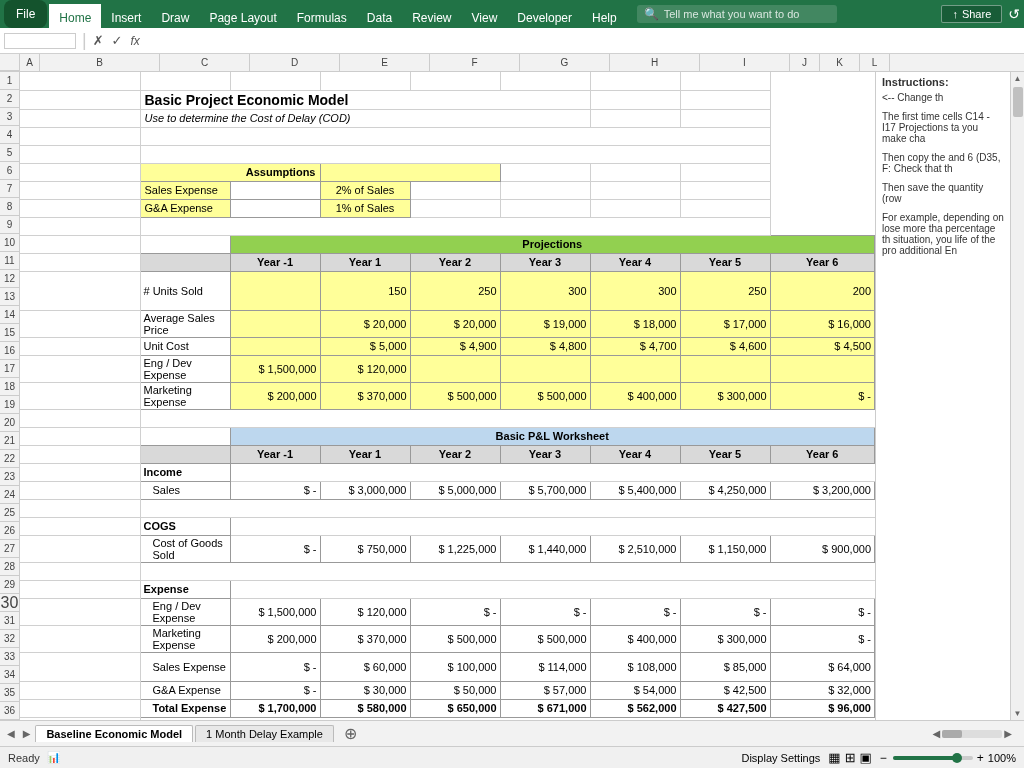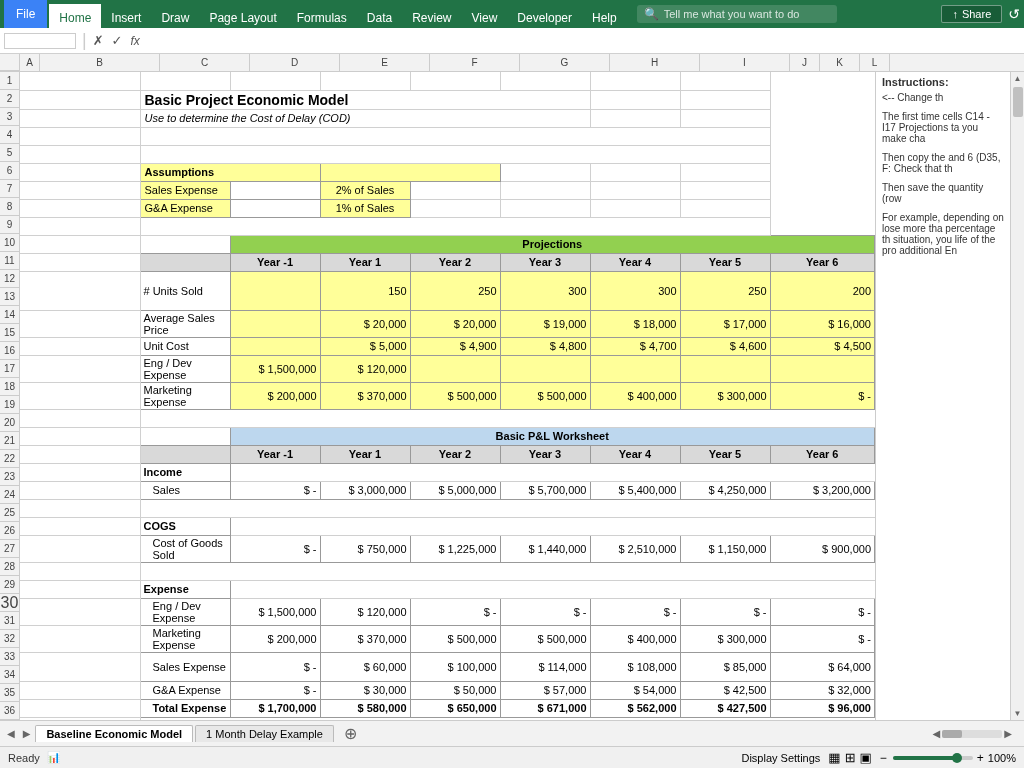--- a/index.html
+++ b/index.html
@@ -5,21 +5,21 @@
     * { margin: 0; padding: 0; box-sizing: border-box; }
     body { font-family: 'Segoe UI', Arial, sans-serif; font-size: 12px; background: #fff; overflow: hidden; width: 1024px; height: 768px; }
 
   </style>
 </head>
 <body>
 
 <div style="background:#217346;">
 
   <div style="display:flex;align-items:center;height:28px;padding:0 4px;gap:2px;">
-    <div style="background:#3b82f6;color:white;padding:4px 12px;font-size:12px;cursor:pointer;height:28px;display:flex;align-items:center;">
+    <div style="background:#14532d;color:white;padding:4px 12px;font-size:12px;cursor:pointer;height:28px;display:flex;align-items:center;border-radius:8px;">
       <span>File</span>
     </div>
     <div style="display:flex;height:20px;">
       <div style="padding:4px 10px;font-size:12px;color:white;cursor:pointer;background:white;color:#217346;height:28px;display:flex;align-items:center;">
           <span>Home</span>
         </div>
       <div style="padding:4px 10px;font-size:12px;color:white;cursor:pointer;height:28px;display:flex;align-items:center;">
           <span>Insert</span>
         </div>
       <div style="padding:4px 10px;font-size:12px;color:white;cursor:pointer;height:28px;display:flex;align-items:center;">
@@ -165,21 +165,21 @@
             <td colspan="7" style="border-right:1px solid #d0d0d0;border-bottom:1px solid #d0d0d0;"></td>
           </tr>
 
           <tr style="height:18px;">
             <td style="border-right:1px solid #d0d0d0;border-bottom:1px solid #d0d0d0;"></td>
             <td colspan="7" style="border-right:1px solid #d0d0d0;border-bottom:1px solid #d0d0d0;"></td>
           </tr>
 
           <tr style="height:18px;">
             <td style="border-right:1px solid #d0d0d0;border-bottom:1px solid #d0d0d0;"></td>
-            <td colspan="2" style="background:#ffff99;font-weight:bold;text-align:left;border:1px solid #999;padding:1px 4px;">Assumptions</td>
+            <td colspan="2" style="background:#ffff99;font-weight:bold;text-align:right;border:1px solid #999;padding:1px 4px;">Assumptions</td>
             <td colspan="2" style="background:#ffff99;border:1px solid #999;padding:1px 4px;"></td>
             <td style="border-right:1px solid #d0d0d0;border-bottom:1px solid #d0d0d0;"></td>
             <td style="border-right:1px solid #d0d0d0;border-bottom:1px solid #d0d0d0;"></td>
             <td style="border-right:1px solid #d0d0d0;border-bottom:1px solid #d0d0d0;"></td>
           </tr>
 
           <tr style="height:18px;">
             <td style="border-right:1px solid #d0d0d0;border-bottom:1px solid #d0d0d0;"></td>
             <td style="background:#ffff99;border:1px solid #999;padding:1px 4px;">Sales Expense</td>
             <td style="background:white;border:1px solid #999;padding:1px 4px;"></td>

